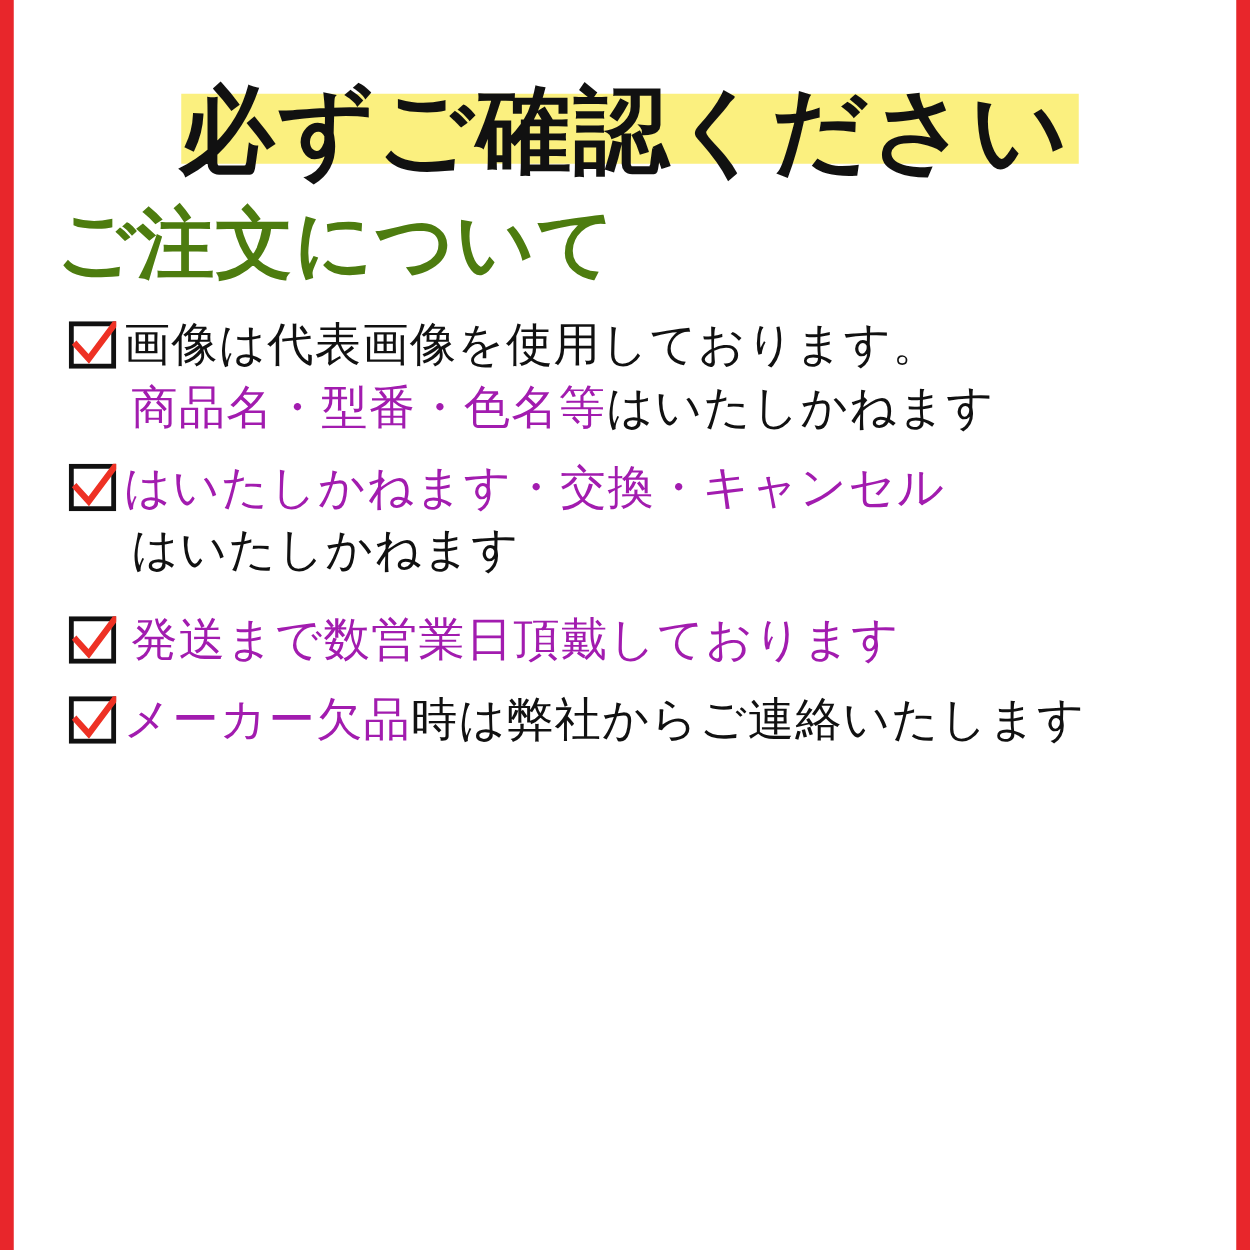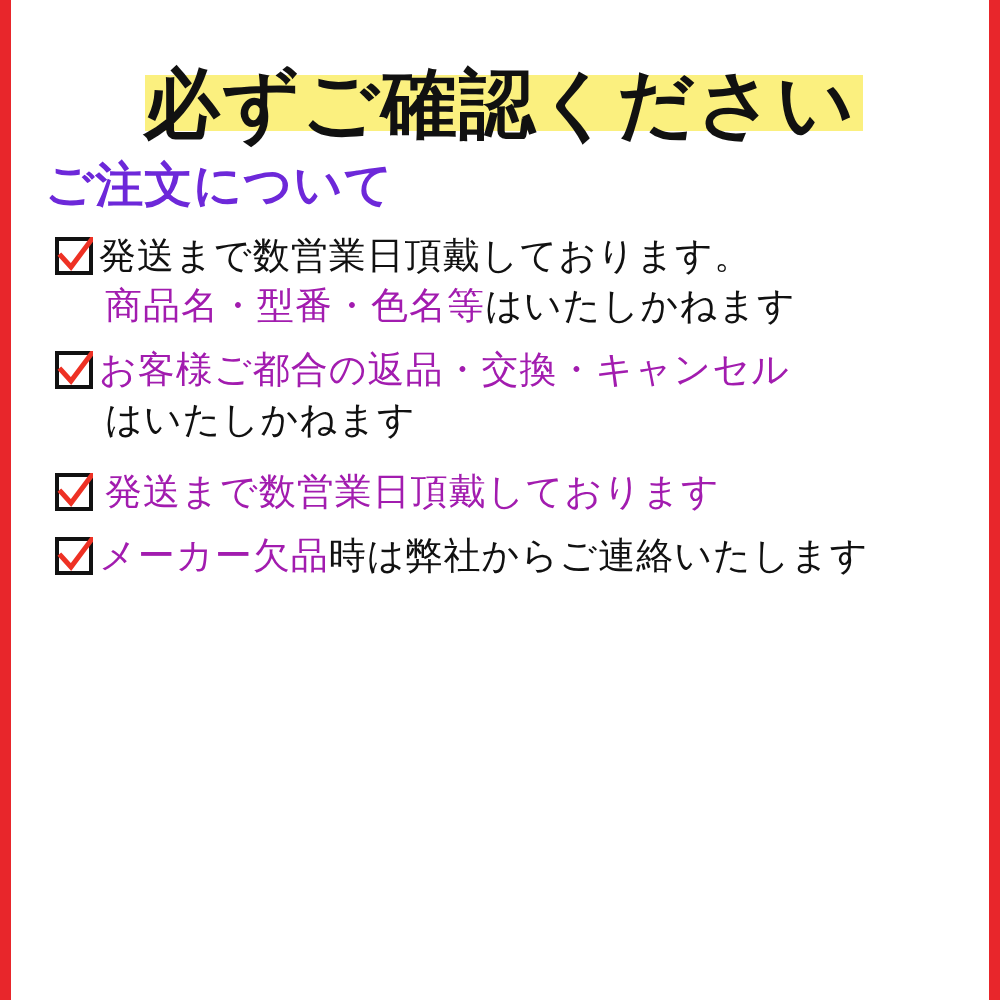--- a/index.html
+++ b/index.html
@@ -60,23 +60,23 @@
     letter-spacing: 2px;
     color: #111111;
     font-family: "DejaVu Serif", "Liberation Serif", serif;
     white-space: nowrap;
   }
 
   .section {
     margin-top: 6px;
   }
   .section-heading {
-    font-size: 48px;
+    font-size: 62px;
     font-weight: bold;
-    color: #6d28d9;
+    color: #4d7c0f;
     letter-spacing: 1px;
     margin-left: 34px;
     margin-bottom: 6px;
     font-family: Liberation Mono, monospace;
   }
 
   .item {
     display: flex;
     align-items: flex-start;
     margin-left: 44px;
@@ -136,33 +136,33 @@
       <div class="section">
         <div class="section-heading">ご注文について</div>
         <div class="item">
           <span class="check">
             <svg width="38" height="38" viewBox="0 0 38 38">
               <rect x="2" y="2" width="34" height="34" fill="#ffffff" stroke="#111111" stroke-width="4"></rect>
               <path d="M6 19 L16 30 L37 2" fill="none" stroke="#ee3124" stroke-width="5" stroke-linecap="square"></path>
             </svg>
           </span>
           <div class="item-lines">
-            <div class="line"><span>発送まで数営業日頂戴しております。</span></div>
+            <div class="line"><span>画像は代表画像を使用しております。</span></div>
             <div class="line indent"><span class="red">商品名・型番・色名等</span><span>はいたしかねます</span></div>
           </div>
         </div>
         <div class="item">
           <span class="check">
             <svg width="38" height="38" viewBox="0 0 38 38">
               <rect x="2" y="2" width="34" height="34" fill="#ffffff" stroke="#111111" stroke-width="4"></rect>
               <path d="M6 19 L16 30 L37 2" fill="none" stroke="#ee3124" stroke-width="5" stroke-linecap="square"></path>
             </svg>
           </span>
           <div class="item-lines">
-            <div class="line"><span class="red">お客様ご都合の返品・交換・キャンセル</span></div>
+            <div class="line"><span class="red">はいたしかねます・交換・キャンセル</span></div>
             <div class="line indent"><span>はいたしかねます</span></div>
           </div>
         </div>
       </div>
       <div class="section sec2">
         <div class="item">
           <span class="check">
             <svg width="38" height="38" viewBox="0 0 38 38">
               <rect x="2" y="2" width="34" height="34" fill="#ffffff" stroke="#111111" stroke-width="4"></rect>
               <path d="M6 19 L16 30 L37 2" fill="none" stroke="#ee3124" stroke-width="5" stroke-linecap="square"></path>

